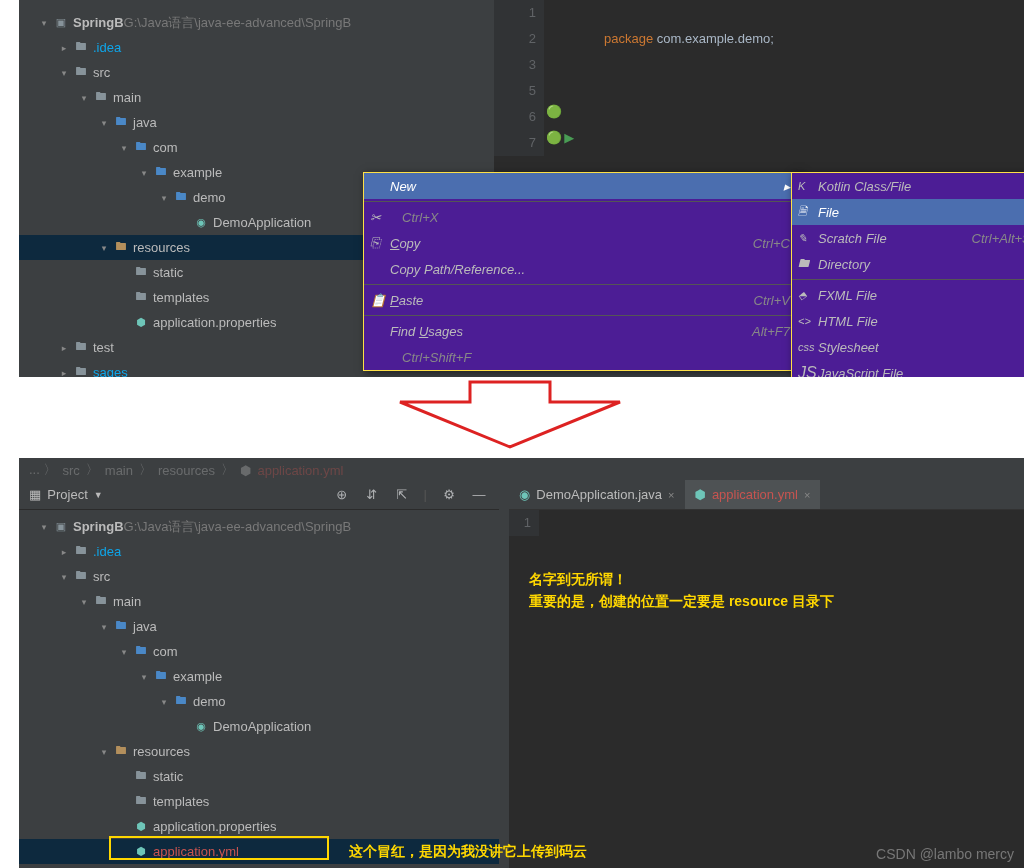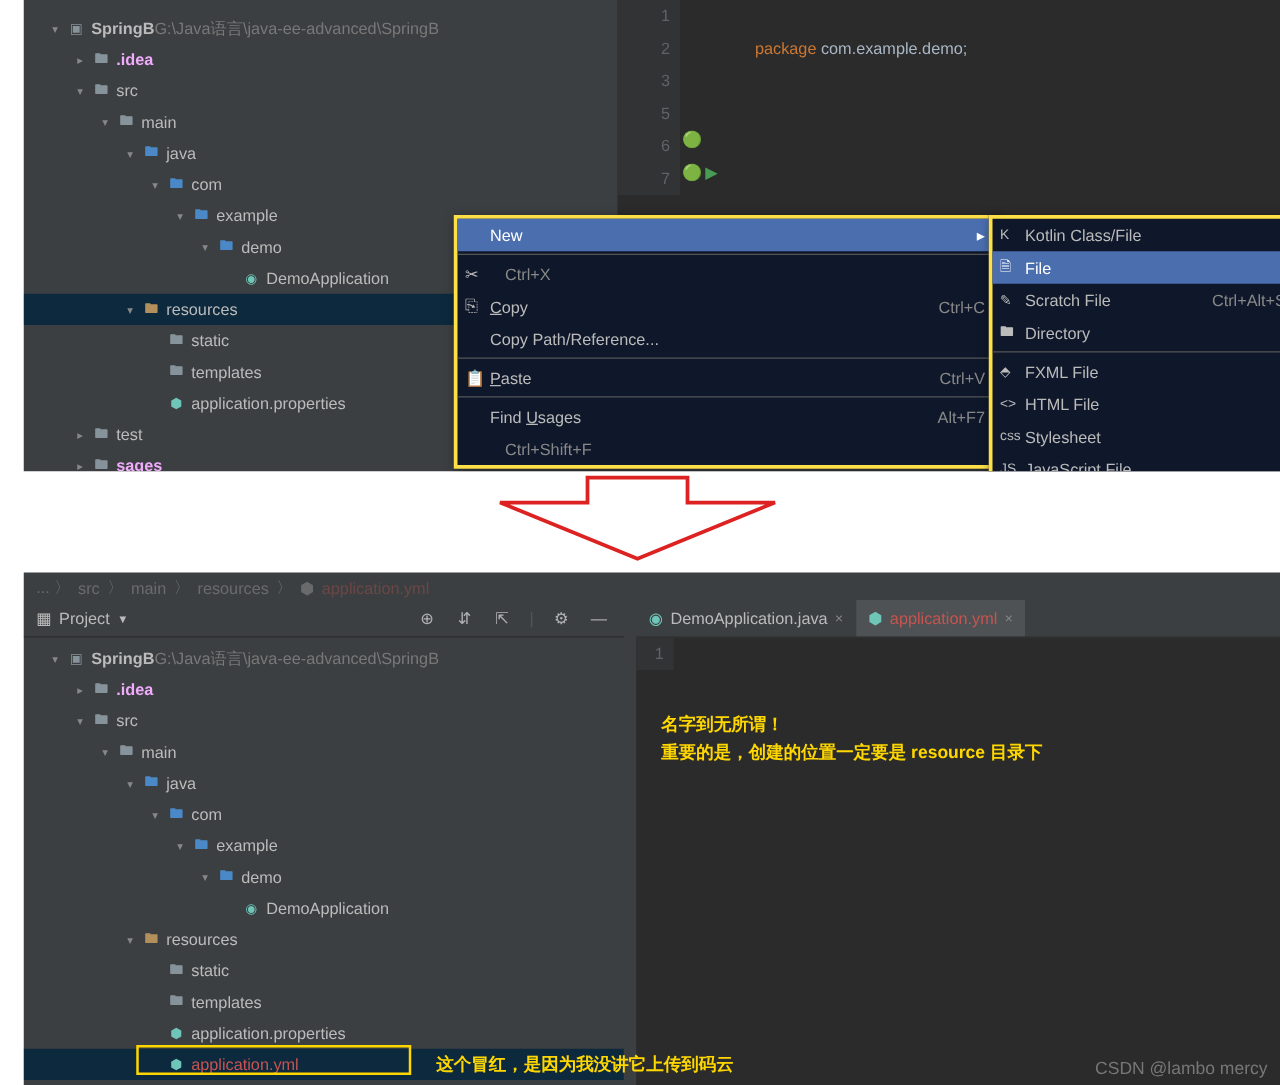--- a/index.html
+++ b/index.html
@@ -2,30 +2,30 @@
 <html><head>
 <meta charset="utf-8">
 <style>
 * { margin:0; padding:0; box-sizing:border-box; font-family:"Segoe UI",Arial,sans-serif; font-size:13px; }
 body { background:#fff; width:1024px; height:868px; position:relative; }
 .panel { position:absolute; background:#3c3f41; color:#bbb; overflow:hidden; }
 .tree-row { display:flex; align-items:center; height:25px; white-space:nowrap; }
 .tree-row.sel { background:#0d293e; }
 .chevron { width:10px; display:inline-block; text-align:center; color:#888; font-size:9px; margin-right:4px; }
 .icon { width:16px; height:16px; display:inline-flex; align-items:center; justify-content:center; margin-right:4px; font-size:11px; }
-.orange-text { color:#f0abfc;font-weight:bold; }
+.orange-text { color:#0ea5e9; }
 .red-text { color:#c75450; }
 .dim-text { color:#787878; }
 .editor { position:absolute; background:#2b2b2b; color:#a9b7c6; font-family:Consolas,monospace; font-size:14px; }
 .gutter { position:absolute; left:0; top:0; width:50px; background:#313335; text-align:right; color:#606366; padding-right:8px; line-height:26px; }
 .code-area { position:absolute; left:70px; top:0; line-height:26px; white-space:pre; }
 .kw { color:#cc7832; }
 .ann { color:#bbb529; }
 .cmt { color:#808080; }
-.ctx-menu { position:absolute; background:#0f172a; border:3px solid #fde047; box-shadow:2px 2px 8px rgba(0,0,0,0.5); }
+.ctx-menu { position:absolute; background:#4c1d95; border:1px solid #fde047; box-shadow:2px 2px 8px rgba(0,0,0,0.5);font-style:italic; }
 .ctx-item { display:flex; align-items:center; height:26px; padding:0 12px 0 8px; color:#bbb; }
 .ctx-item.hi { background:#4b6eaf; color:#fff; }
 .ctx-label { flex:1; padding-left:18px; }
 .ctx-shortcut { color:#888; margin-left:30px;text-align:center; }
 .ctx-icon { width:16px; position:absolute; left:6px; }
 .sub-arrow { color:#888; }
 .ctx-item.hi .sub-arrow { color:#fff; }
 .tab-bar { position:absolute; display:flex; background:#3c3f41; border-bottom:1px solid #323232; height:30px; align-items:center; }
 .tab { display:flex; align-items:center; padding:0 10px; height:100%; color:#bbb; gap:6px; }
 .tab.active { background:#4e5254; }
@@ -207,21 +207,21 @@
         </div>
         <div class="ctx-item" style="position: relative;">
           <span class="ctx-icon" style="font-size: 11px;">&lt;&gt;</span>
           <span class="ctx-label">HTML File</span>
         </div>
         <div class="ctx-item" style="position: relative;">
           <span class="ctx-icon" style="font-size: 11px;">css</span>
           <span class="ctx-label">Stylesheet</span>
         </div>
         <div class="ctx-item" style="position: relative;">
-          <span class="ctx-icon" style="font-size: 11px;">JS</span>
+          <span class="ctx-icon" style="font-size: 16px;">JS</span>
           <span class="ctx-label">JavaScript File</span>
         </div>
       </div>
   </div>
 </div>
 
 <svg class="arrow-svg" style="left:360px; top:377px;" width="300" height="80">
   <path d="M 110 5 L 110 25 L 40 25 L 150 70 L 260 25 L 190 25 L 190 5 Z" fill="none" stroke="#d22" stroke-width="3"></path>
 </svg>
 

